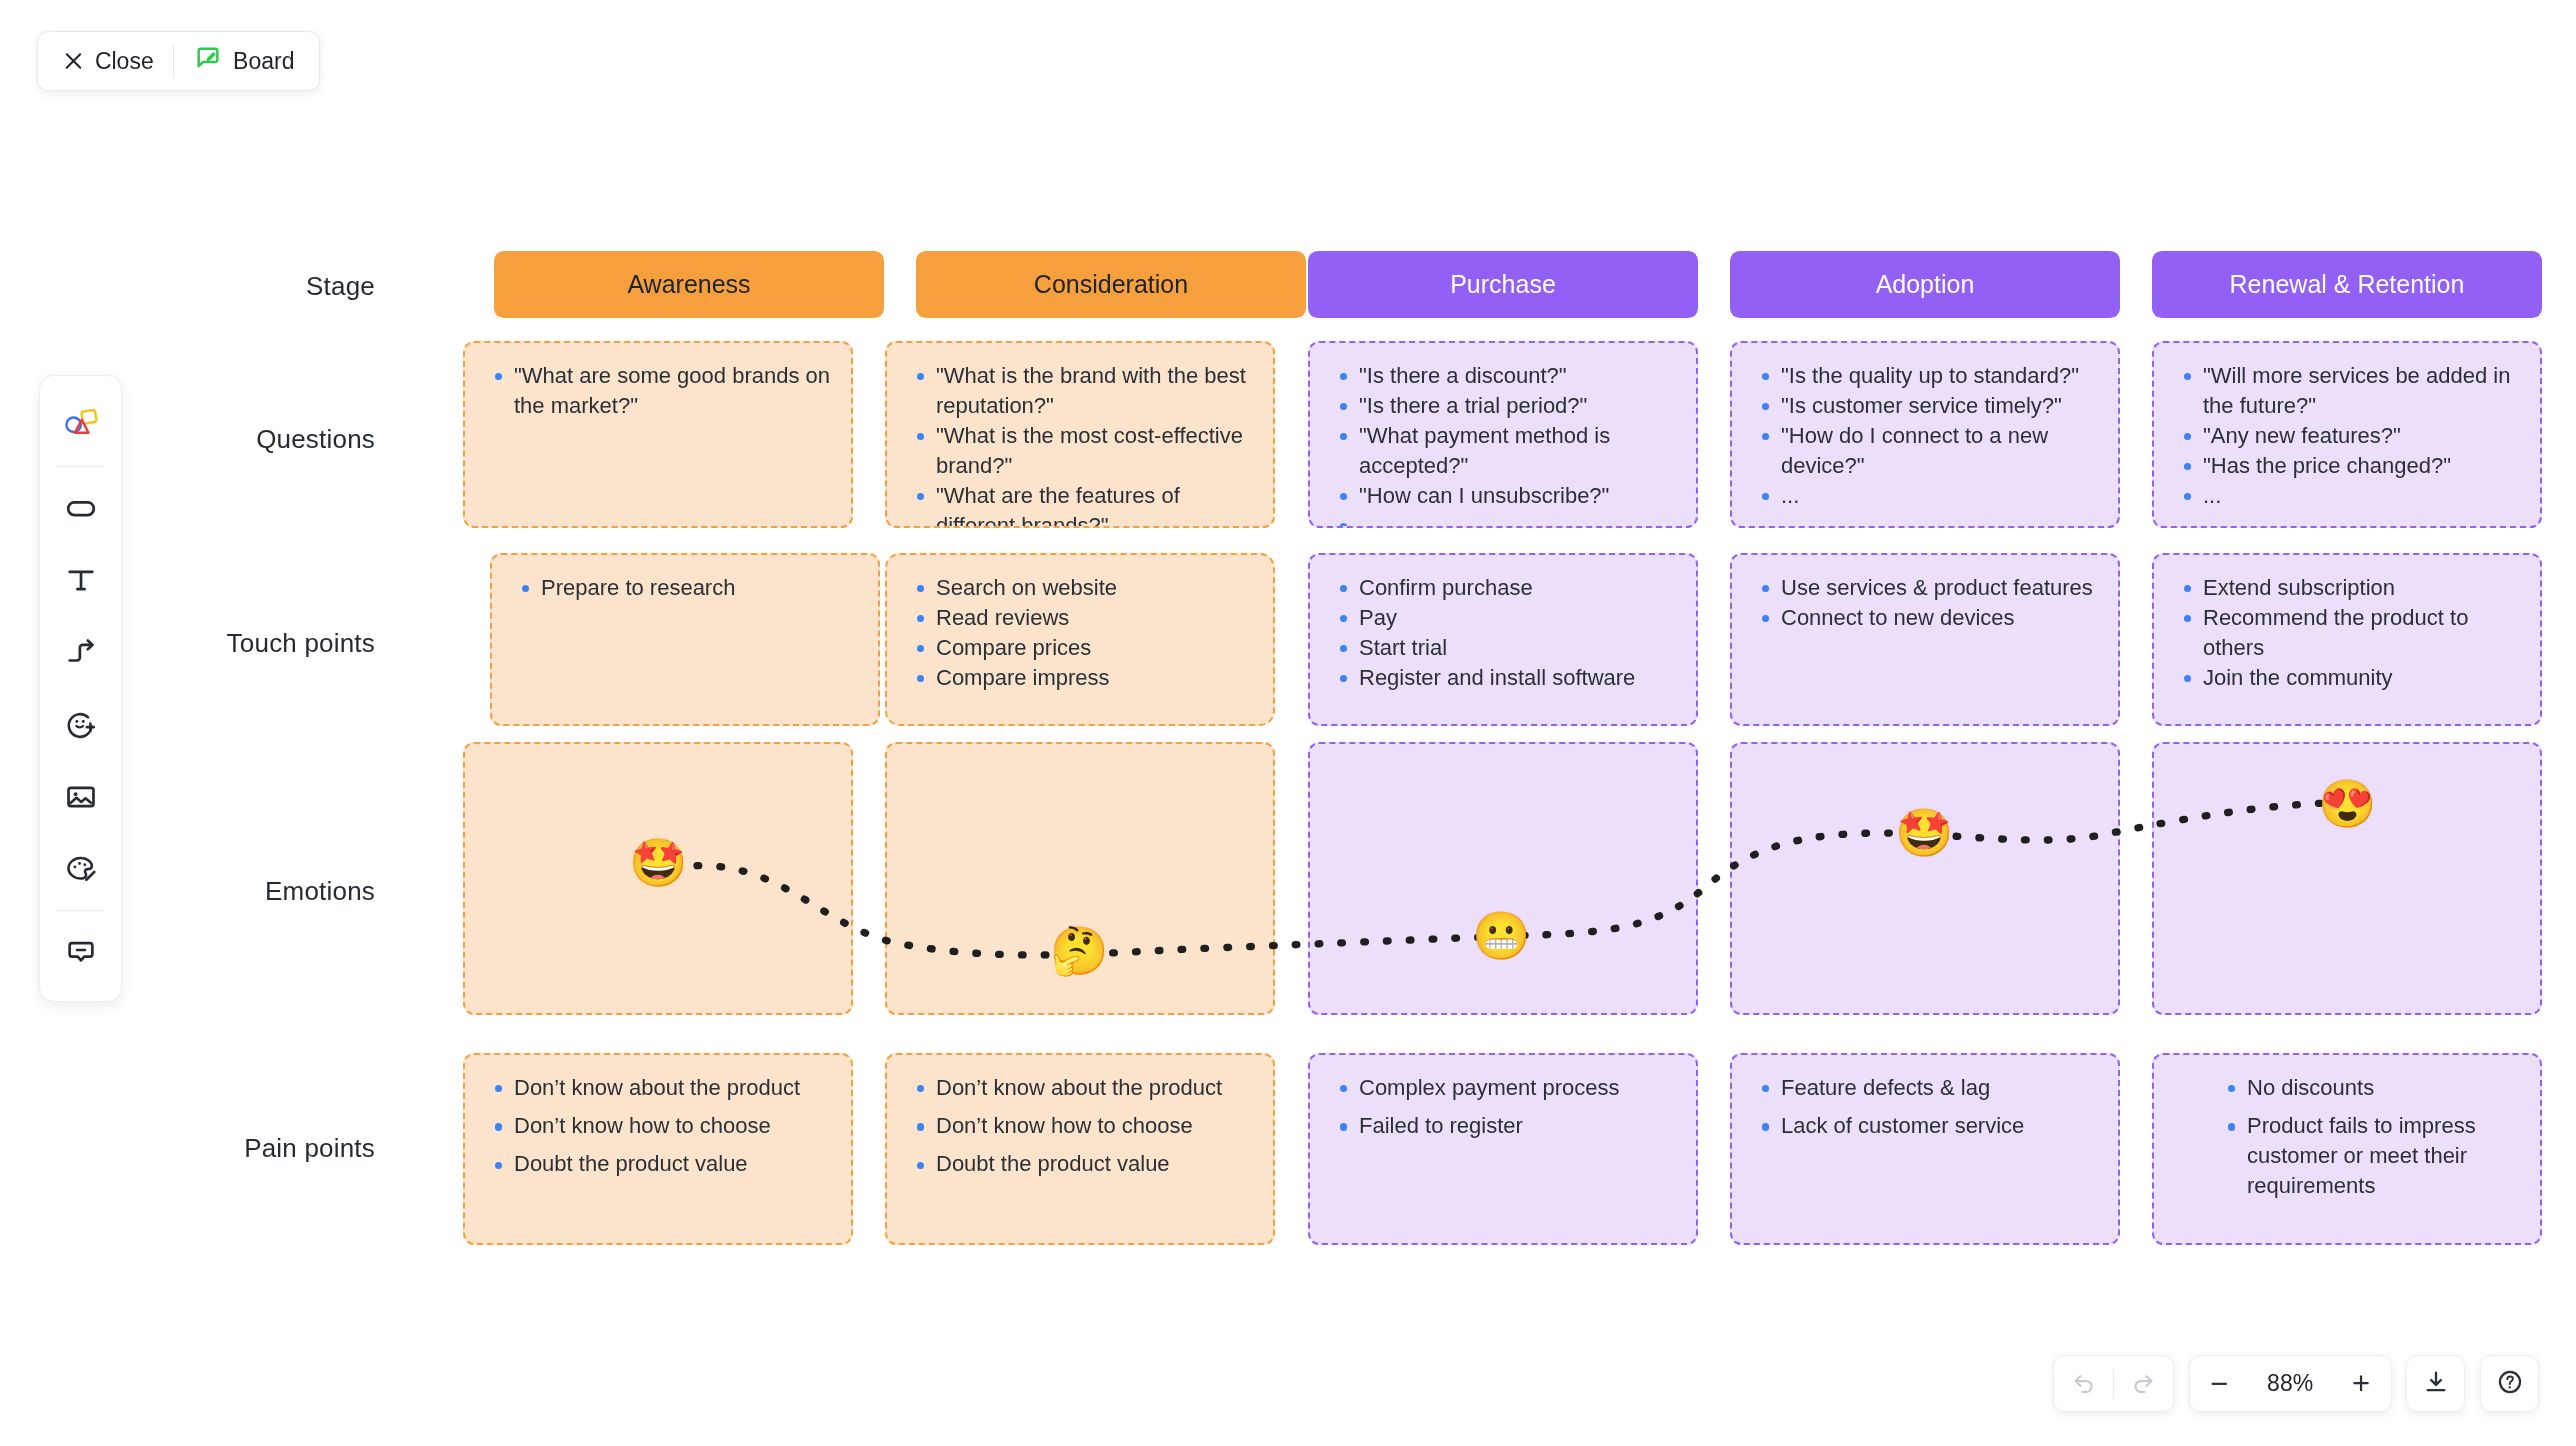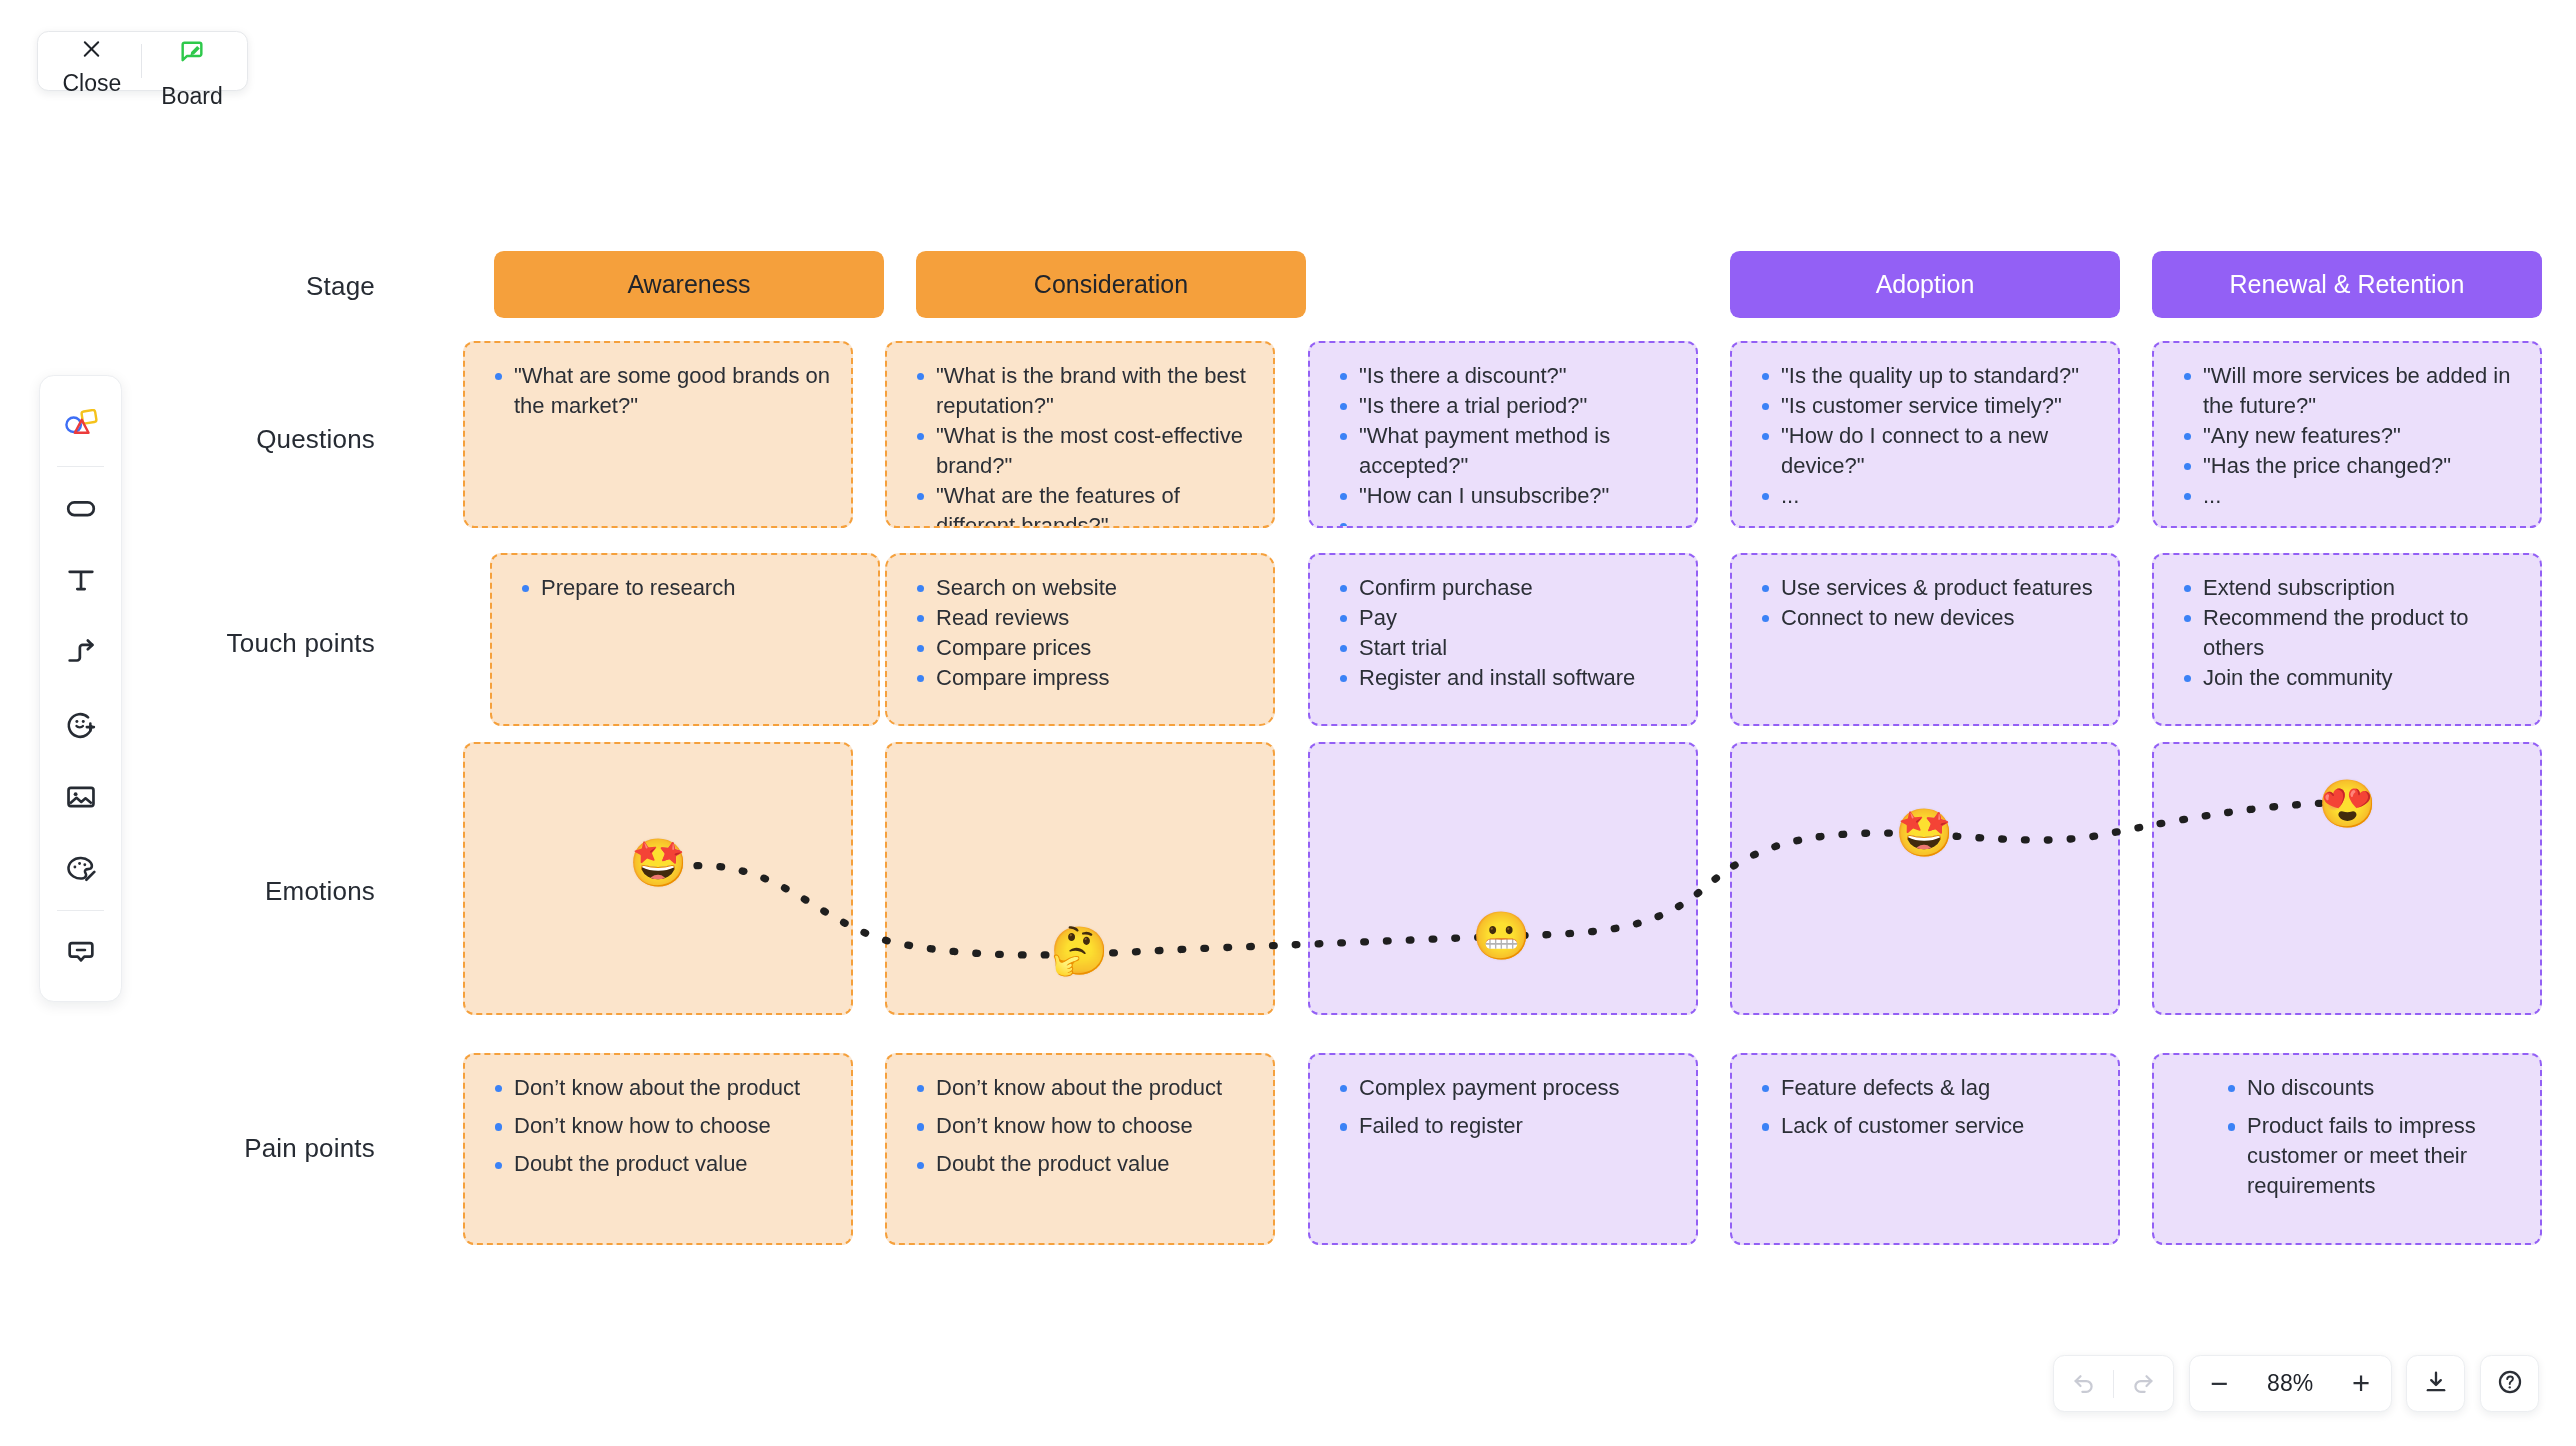--- a/index.html
+++ b/index.html
@@ -37,21 +37,20 @@
     display: flex;
     align-items: center;
     gap: 11.4px;
     height: 46px;
     padding: 0 18px;
     border-radius: 8.2px;
     cursor: pointer;
     color: #1f2329;
     font-size: 23px;
     white-space: nowrap;
-    flex-direction: column;
   }
   .tb-sep {
     width: 0.8px;
     height: 34px;
     background: #e4e6ea;
     margin: 0 1.6px;
   }
   .icon-x {
     position: relative;
     width: 21px; height: 21px;
@@ -242,20 +241,21 @@
   <div class="board">
 
     <div class="row-label" style="left:98px; top:271px; width:277px;">Stage</div>
     <div class="row-label" style="left:98px; top:424px; width:277px;">Questions</div>
     <div class="row-label" style="left:98px; top:628px; width:277px;">Touch points</div>
     <div class="row-label" style="left:98px; top:876px; width:277px;">Emotions</div>
     <div class="row-label" style="left:98px; top:1133px; width:277px;">Pain points</div>
 
     <div class="stage-head orange" style="left:463px;  top:251px; width:390px;">Awareness</div>
     <div class="stage-head orange" style="left:885px; top:251px; width:390px;">Consideration</div>
+    <div class="stage-head purple" style="left:1308px; top:251px; width:390px;">Purchase</div>
     <div class="stage-head purple" style="left:1730px; top:251px; width:390px;">Adoption</div>
     <div class="stage-head purple" style="left:2152px; top:251px; width:390px;">Renewal &amp; Retention</div>
 
     <div class="cell" style="left:463px;  top:341px; width:390px; height:187px;">
       <ul>
         <li>"What are some good brands on the market?"</li>
       </ul>
     </div>
     <div class="cell" style="left:885px; top:341px; width:390px; height:187px;">
       <ul>

